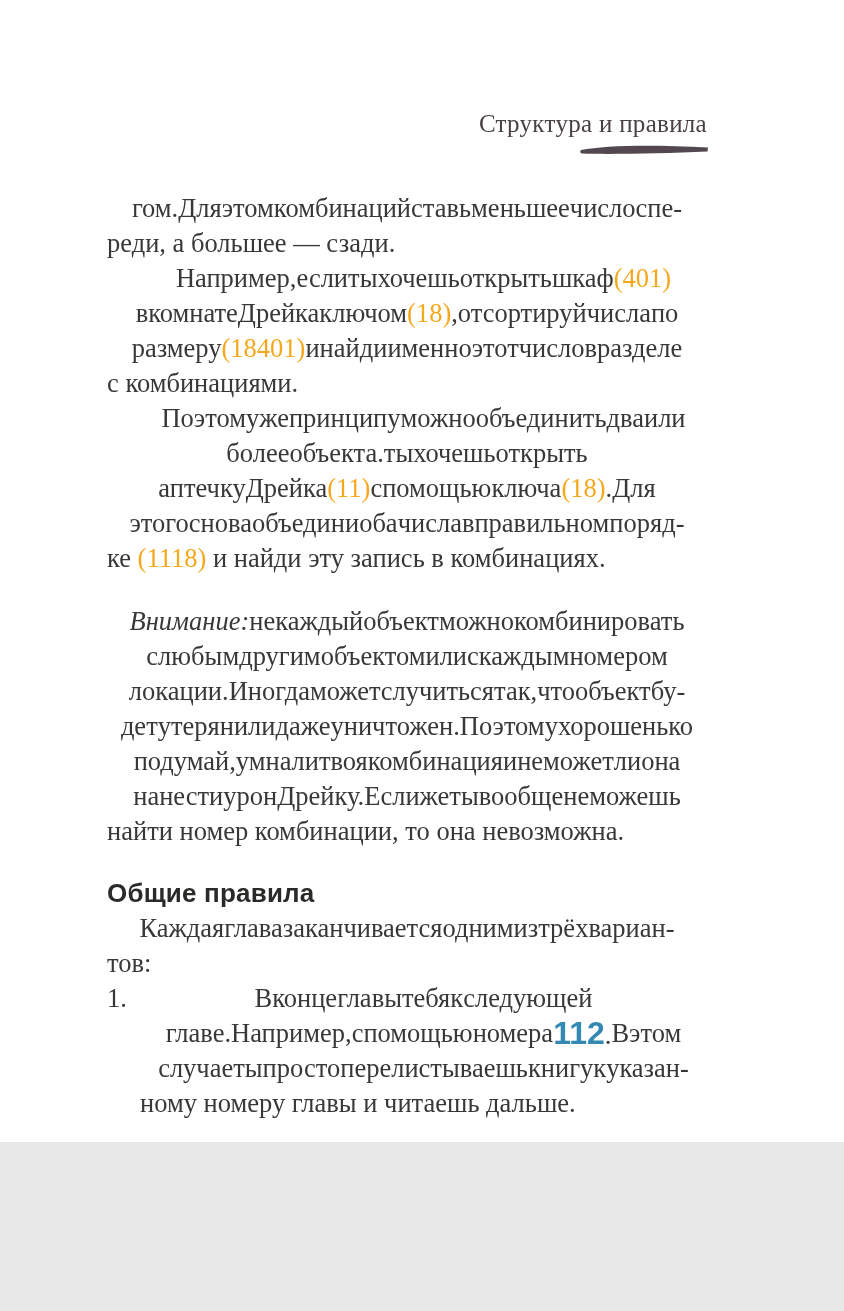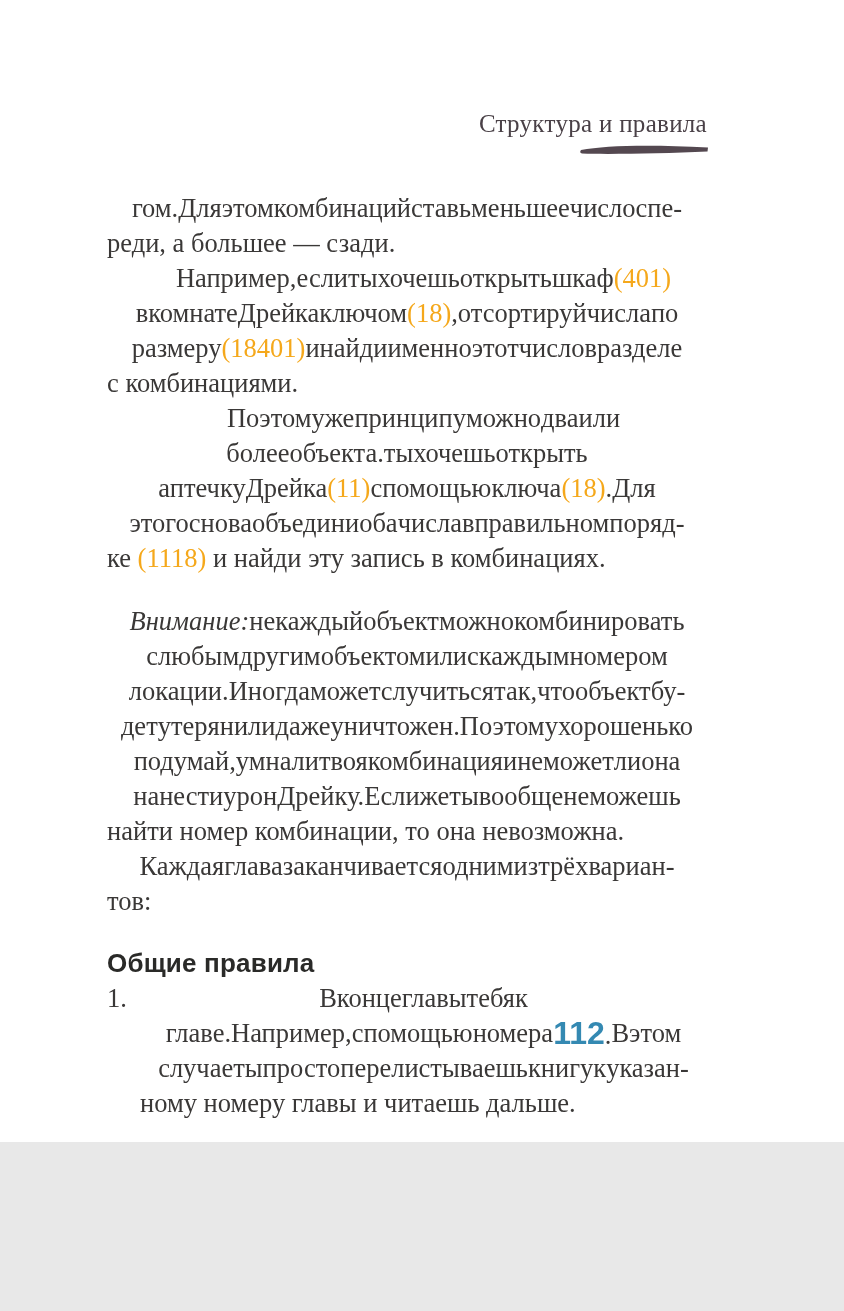--- a/index.html
+++ b/index.html
@@ -109,20 +109,21 @@
         </div>
         <div class="line last"><span>с комбинациями.</span></div>
       </div>
       <div class="block block-para">
         <div class="line just indent">
           <span>По</span>
           <span>этому</span>
           <span>же</span>
           <span>принципу</span>
           <span>можно</span>
+          <span>объединить</span>
           <span>два</span>
           <span>или</span>
         </div>
         <div class="line just">
           <span>более</span>
           <span>объекта.</span>
           <span>ты</span>
           <span>хочешь</span>
           <span>открыть</span>
         </div>
@@ -204,41 +205,42 @@
           <span>Дрейку.</span>
           <span>Если</span>
           <span>же</span>
           <span>ты</span>
           <span>вообще</span>
           <span>не</span>
           <span>можешь</span>
         </div>
         <div class="line last"><span>найти номер комбинации, то она невозможна.</span></div>
       </div>
+      <div class="block block-heading">Общие правила</div>
       <div class="block block-para">
         <div class="line just">
           <span>Каждая</span>
           <span>глава</span>
           <span>заканчивается</span>
           <span>одним</span>
           <span>из</span>
           <span>трёх</span>
           <span>вариан-</span>
         </div>
         <div class="line last"><span>тов:</span></div>
       </div>
-      <div class="block block-heading">Общие правила</div>
       <div class="block block-list-item">
         <span class="list-marker">1.</span>
         <div class="line just">
           <span>В</span>
           <span>конце</span>
           <span>главы</span>
           <span>тебя</span>
           <span>к</span>
+          <span>следующей</span>
         </div>
         <div class="line just">
           <span>главе.</span>
           <span>Например,</span>
           <span>с</span>
           <span>помощью</span>
           <span>номера</span>
           <span><span class="c-blue">112</span>.</span>
           <span>В</span>
           <span>этом</span>

